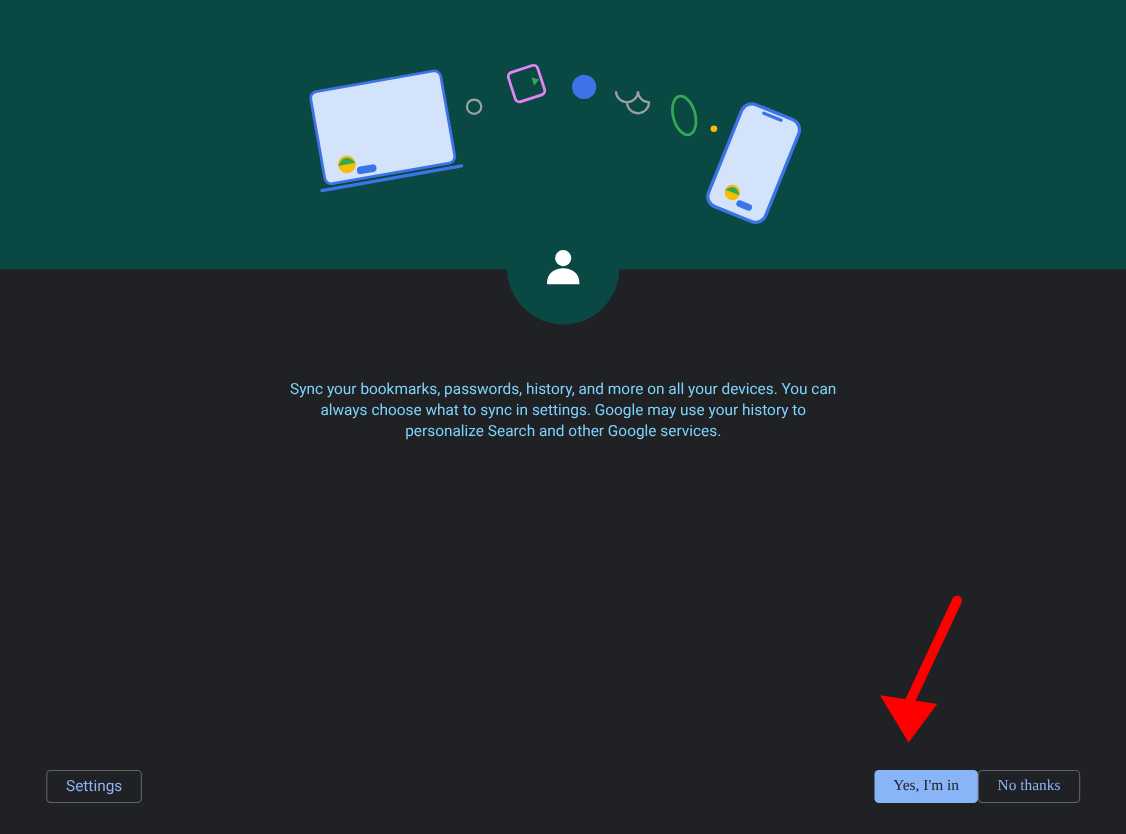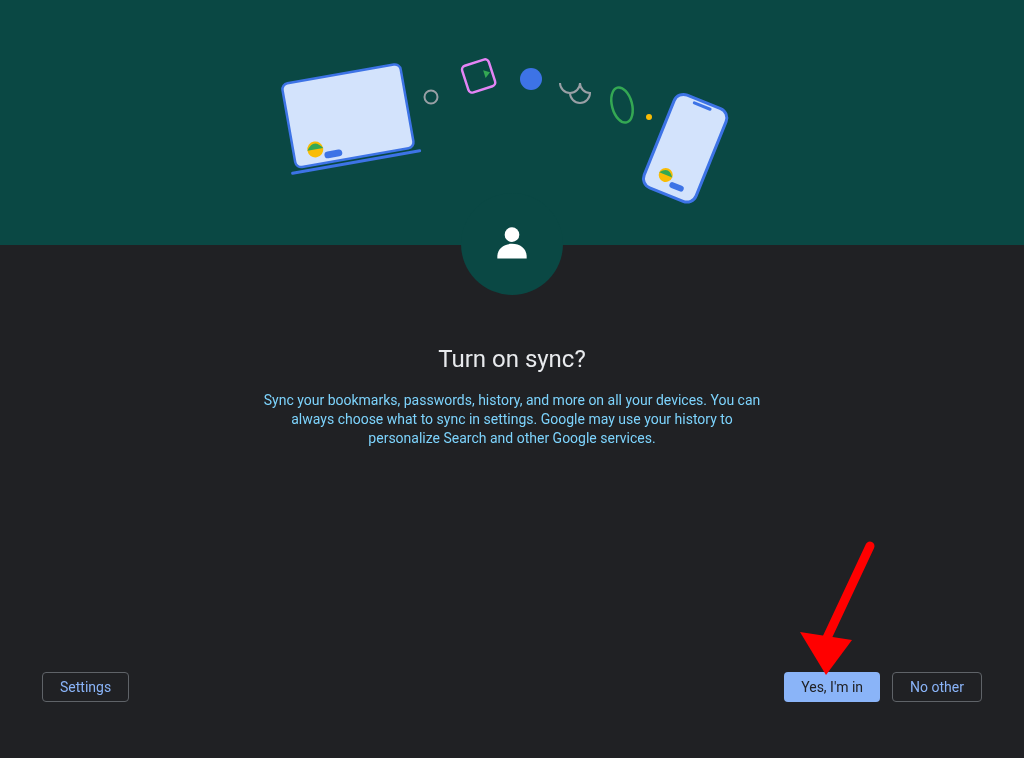--- a/index.html
+++ b/index.html
@@ -62,31 +62,32 @@
     }
     .description {
       color: #7dd3fc;
       font-size: 14px;
       line-height: 1.36;
       max-width: 512px;
       margin: 0 auto;
     }
     .footer {
       position: absolute;
-      bottom: 56px;
+      bottom: 28px;
       left: 0;
       right: 0;
       display: flex;
       align-items: flex-start;
       justify-content: space-between;
       padding: 0 42px;
     }
     .footer-right {
       display: flex;
-      gap: 12px;
+      gap: 0;
+      font-family: Liberation Serif, serif;
     }
     .btn {
       height: 30px;
       padding: 0 17px;
       border-radius: 4px;
       font-size: 14px;
       cursor: pointer;
       font-family: inherit;
       display: inline-flex;
       align-items: center;
@@ -149,29 +150,28 @@
 <div class="avatar-circle">
   <span class="avatar-icon">
     <svg viewBox="0 0 24 24" fill="#ffffff">
       <circle cx="12" cy="8" r="4"></circle>
       <path d="M4 20 c0-4.4 3.6-7 8-7 s8 2.6 8 7 v1 H4 z"></path>
     </svg>
   </span>
 </div>
 
 <div class="content">
-  <h1 class="title">Turn on sync?</h1>
   <p class="description">Sync your bookmarks, passwords, history, and more on all your devices. You can always choose what to sync in settings. Google may use your history to personalize Search and other Google services.</p>
 </div>
 
 <div class="footer">
   <button class="btn btn-outline">Settings</button>
   <div class="footer-right">
     <button class="btn btn-primary">Yes, I'm in</button>
-    <button class="btn btn-outline">No other</button>
+    <button class="btn btn-outline">No thanks</button>
   </div>
 </div>
 
 <div class="arrow">
   <svg width="90" height="145" viewBox="0 0 90 145">
     <line x1="72" y1="6" x2="28" y2="100" stroke="#ff0000" stroke-width="9" stroke-linecap="round"></line>
     <polygon points="28,135 2,92 54,100" fill="#ff0000"></polygon>
   </svg>
 </div>
 

